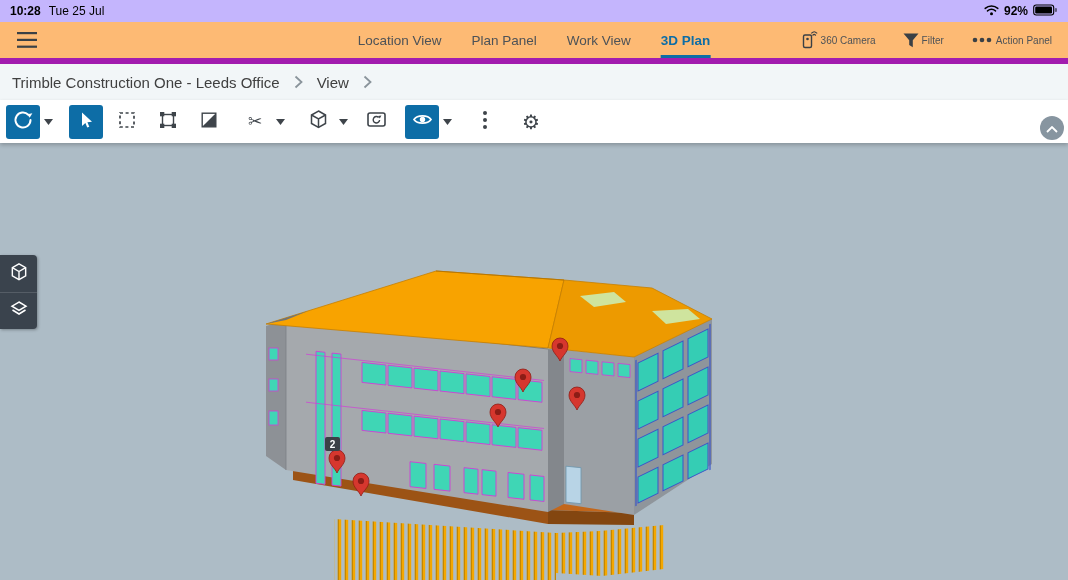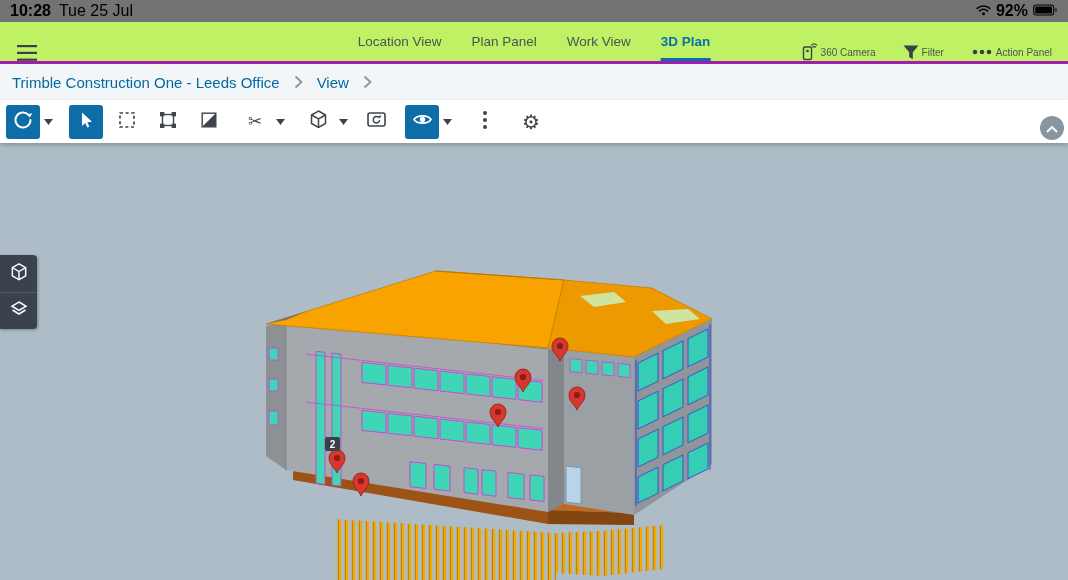--- a/index.html
+++ b/index.html
@@ -1,36 +1,36 @@
 <!DOCTYPE html>
 <html><head>
 <meta charset="utf-8">
 <style>
   * { box-sizing: border-box; margin: 0; padding: 0; }
   html,body { width:1068px; height:580px; overflow:hidden; }
   body { font-family:"Liberation Sans", sans-serif; background:#fff; }
 
   
-  .statusbar { height:22px; background:#737373; display:flex; justify-content:space-between; align-items:center; padding:0 10px; font-size:16px; color:#000; }
+  .statusbar { height:22px; background:#c4b5fd; display:flex; justify-content:space-between; align-items:center; padding:0 10px; font-size:12px; color:#000; }
   .sb-left { display:flex; gap:8px; align-items:center; }
   .sb-time { font-weight:700; }
   .sb-right { display:flex; gap:5px; align-items:center; font-weight:600;justify-content:center; }
 
   
-  .topnav { height:42px; background:#bef264; display:flex; align-items:flex-end; position:relative; border-bottom:3px solid #a21caf; }
+  .topnav { height:42px; background:#fdba74; display:flex; align-items:center; position:relative; border-bottom:6px solid #a21caf; }
   .hamburger { width:54px; display:flex; align-items:center; justify-content:center; cursor:pointer; }
   .tabs { position:absolute; left:50%; transform:translateX(-50%); height:100%; display:flex; gap:30px; }
   .tab { display:flex; align-items:center; font-size:13.5px; color:#4d5257; border-bottom:3px solid transparent; padding-top:3px; cursor:pointer; white-space:nowrap; }
   .tab.active { color:#0d6da6; border-bottom-color:#0d6da6; font-weight:700; }
   .nav-actions { margin-left:auto; display:flex; align-items:center; gap:26px; padding-right:16px; }
   .nav-action { display:flex; flex-direction:row; align-items:center; gap:2px; font-size:10px; color:#4d5257; cursor:pointer; }
   .nav-action svg { display:block; }
 
   
-  .breadcrumb { height:36px; background:#f2f6f8; display:flex; align-items:center; padding:0 12px; gap:14px; font-size:15px; color:#0369a1; }
+  .breadcrumb { height:36px; background:#f2f6f8; display:flex; align-items:center; padding:0 12px; gap:14px; font-size:15px; color:#404040; }
   .crumb { cursor:pointer; }
   .crumb-sep { display:flex; align-items:center; }
 
   
   .toolbar { height:43px; background:#fff; display:flex; align-items:center; padding:0 6px; box-shadow:0 2px 4px rgba(0,0,0,.22); position:relative; z-index:5; }
   .tool { width:34px; height:34px; border-radius:3px; display:flex; align-items:center; justify-content:center; color:#3e444a; cursor:pointer; flex:0 0 auto; }
   .tool.active { background:#0d6da6; color:#fff; }
   .caret { width:17px; height:34px; display:flex; align-items:center; justify-content:center; color:#3e444a; cursor:pointer; flex:0 0 auto; }
   .tb-gap { flex:0 0 12px; }
   .tb-gap-s { flex:0 0 7px; }

